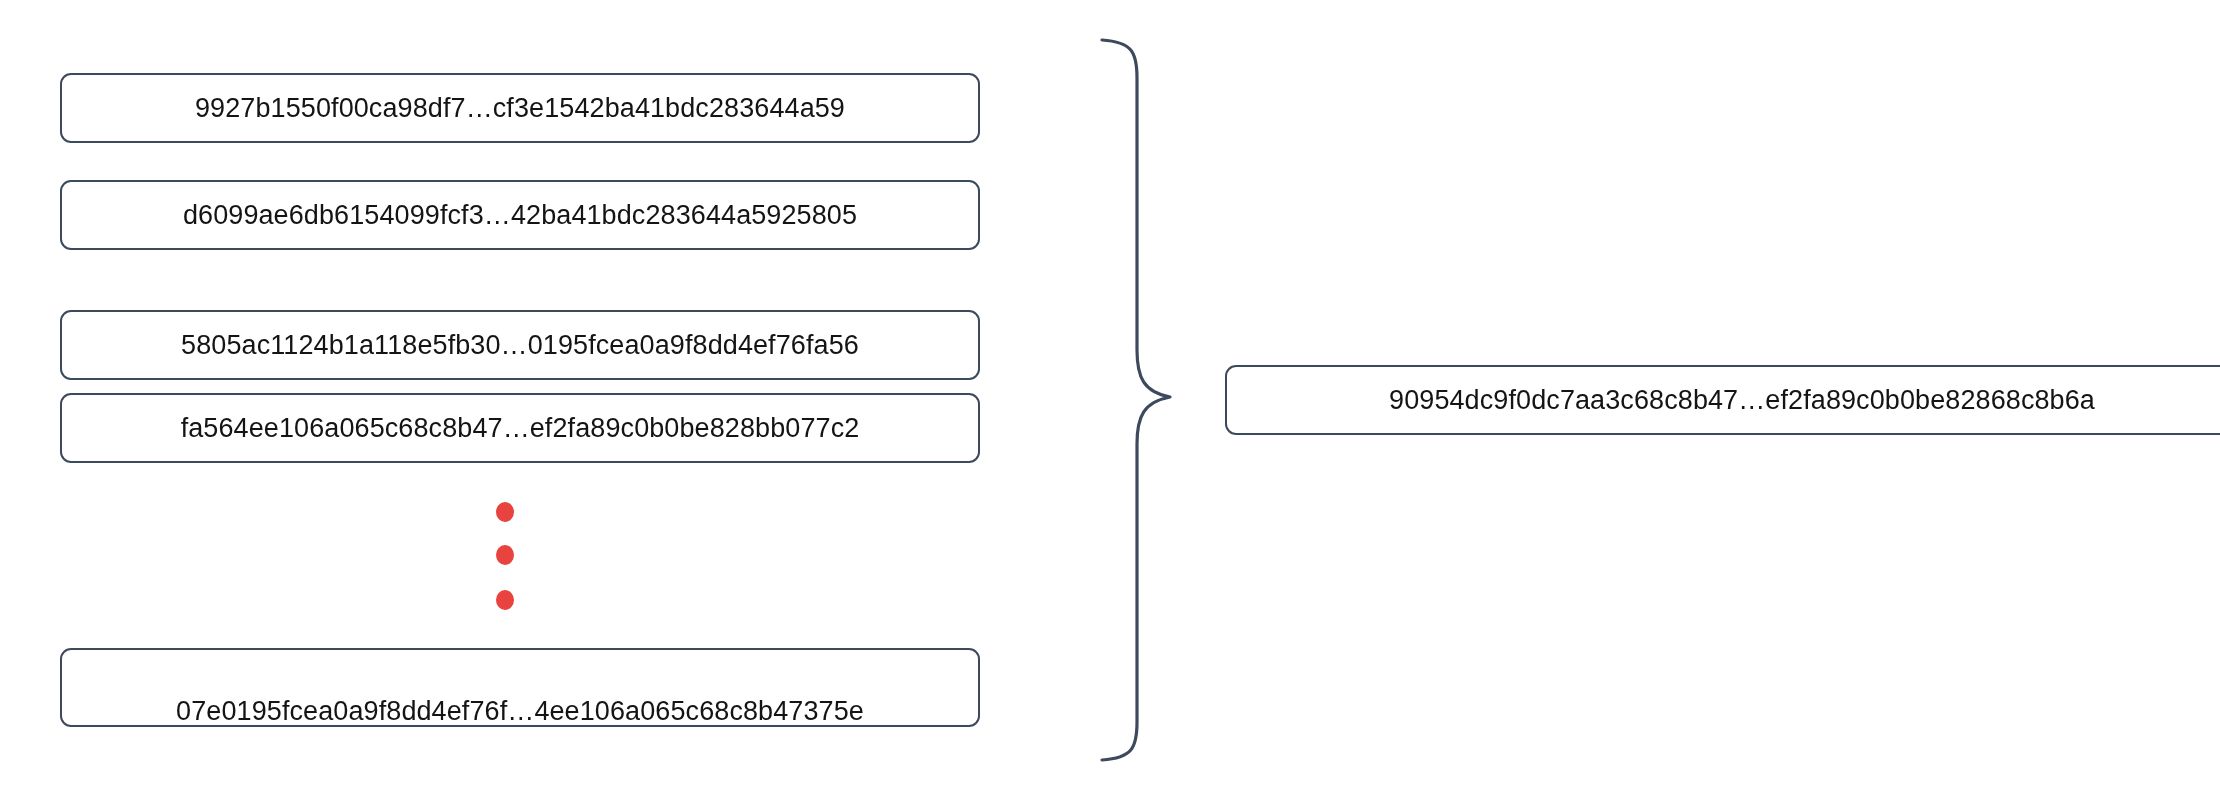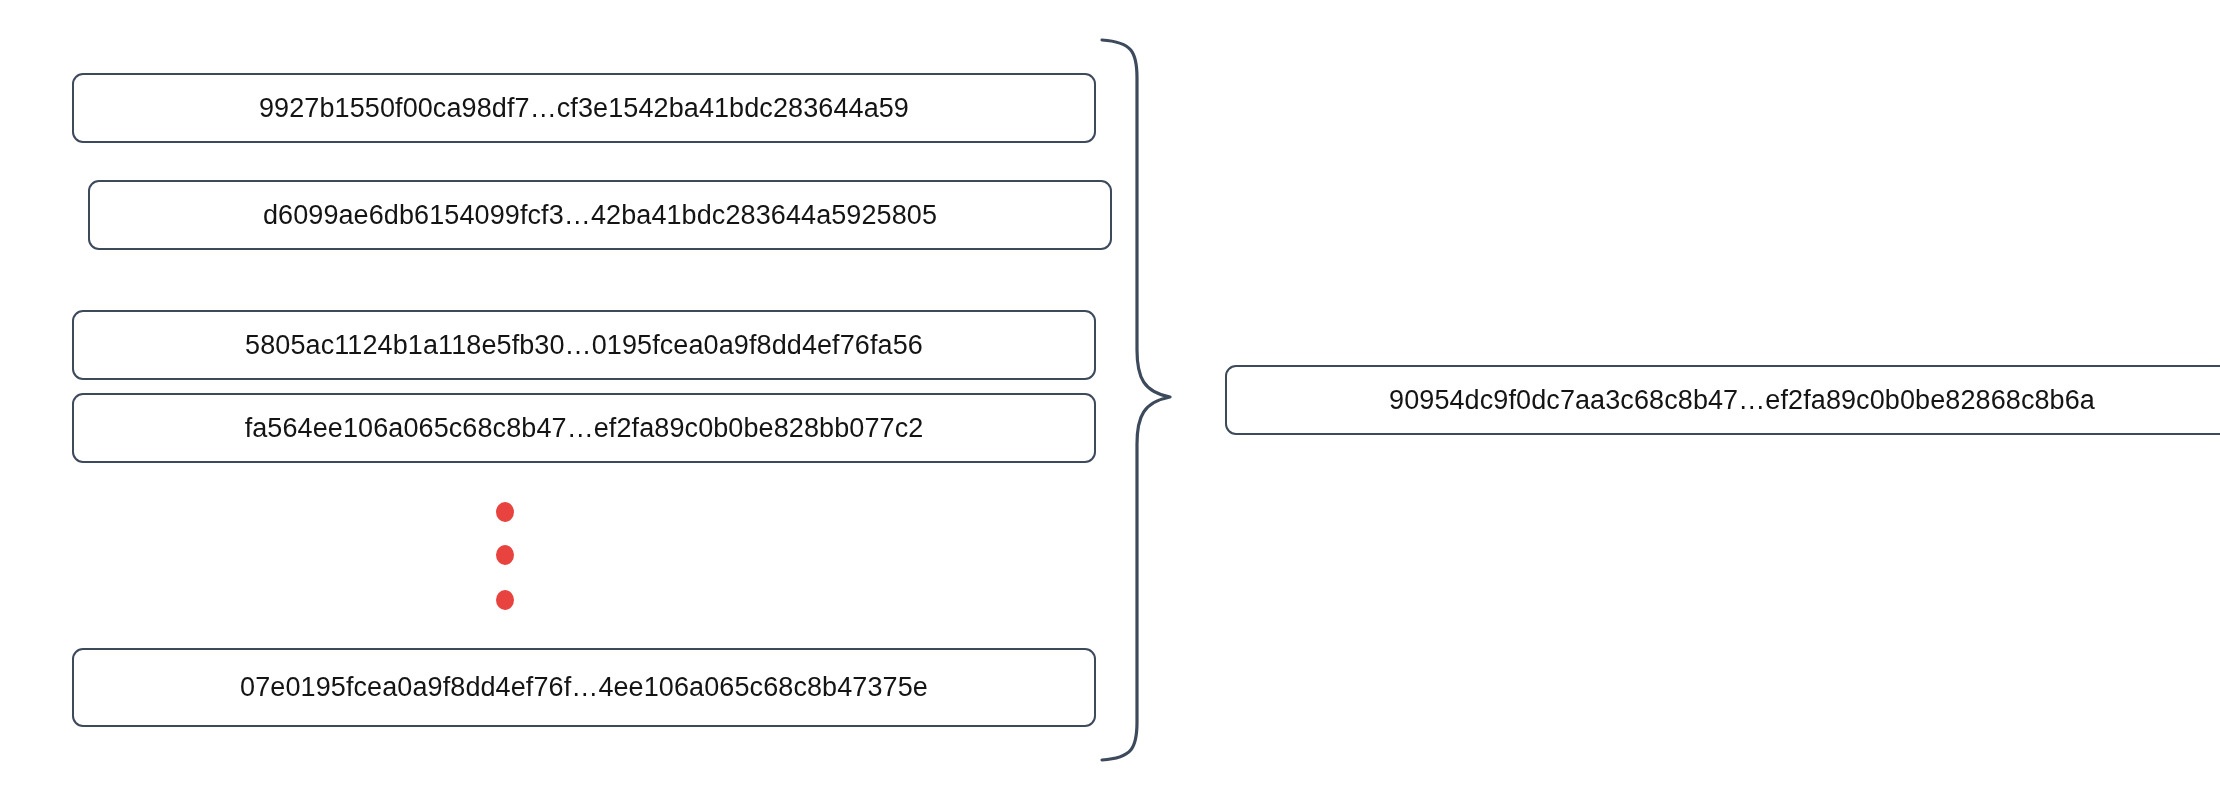--- a/index.html
+++ b/index.html
@@ -36,29 +36,29 @@
     font-size: 27px;
     line-height: 1;
     color: #141414;
     letter-spacing: 0.1px;
     white-space: nowrap;
     font-weight: 400;
   }
 
   
   .left-box {
-    left: 72px;
-    width: 1024px;
+    left: 60px;
+    width: 920px;
     height: 70px;
   }
   .lb1 { top: 73px; }
-  .lb2 { top: 180px; margin-left: 16px; }
+  .lb2 { top: 180px; }
   .lb3 { top: 286px; margin-top: 24px; }
   .lb4 { top: 393px; border-radius: 11px; }
-  .lb5 { top: 648px; height: 79px; }
+  .lb5 { top: 648px; height: 79px; align-items: flex-end; }
 
   
   .result-box {
     left: 1225px;
     top: 365px;
     width: 1034px;
     height: 70px;
   }
 
   

